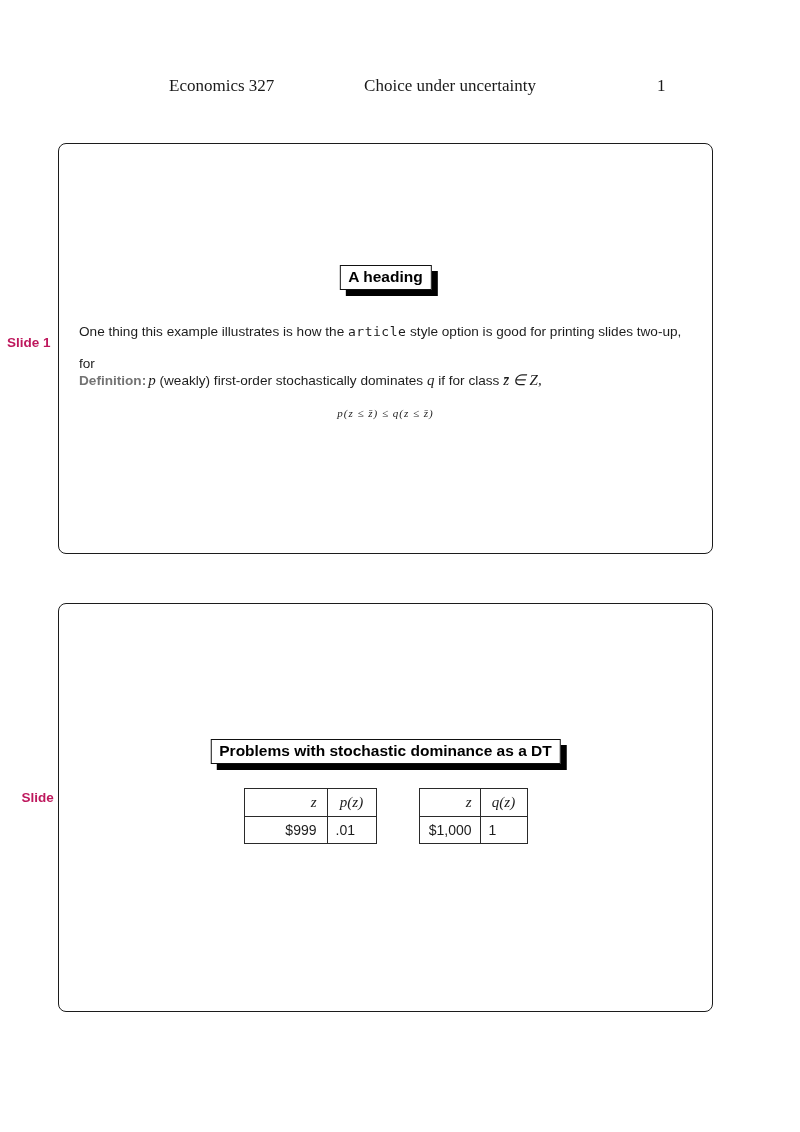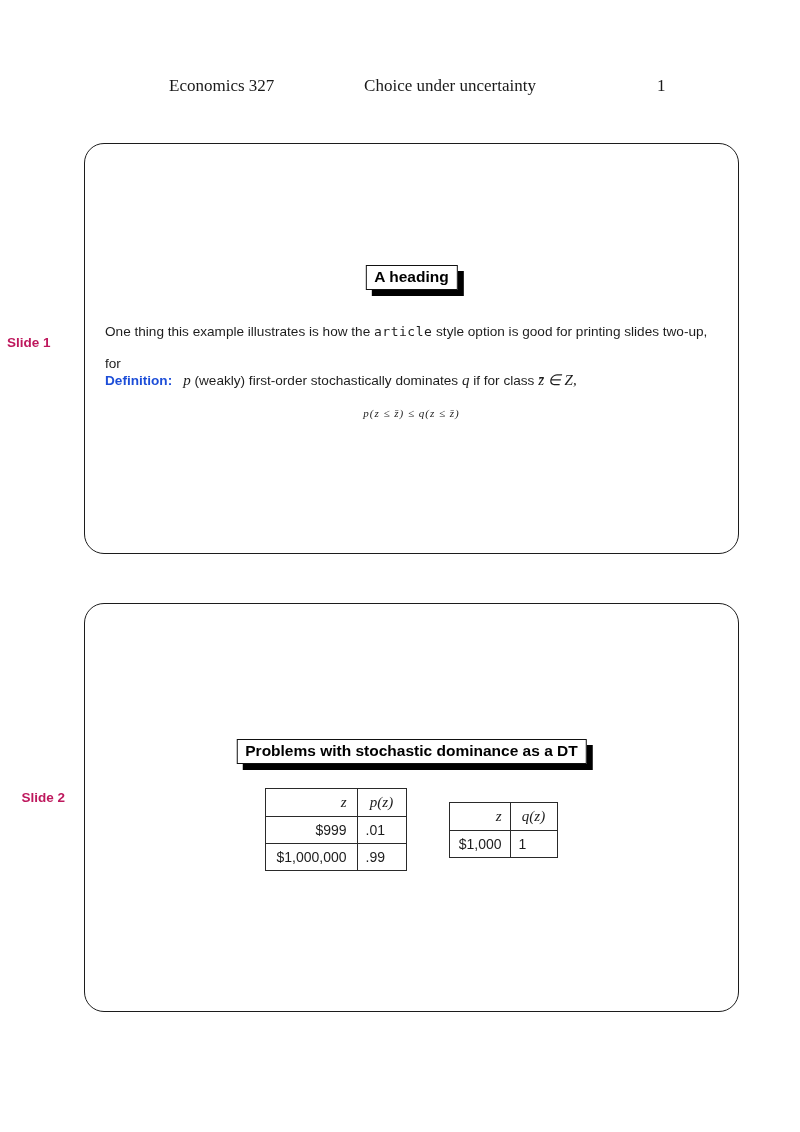--- a/index.html
+++ b/index.html
@@ -9,22 +9,22 @@
   }
 
   
   .hdr { position:absolute; top:76px; font-family:"Liberation Serif", serif; font-size:17px; color:#1a1a1a; white-space:nowrap; }
   .hdr-left   { left:133px;margin-left:36px; }
   .hdr-center { left:450px; transform:translateX(-50%); }
   .hdr-page   { left:657px; }
 
   
   .frame {
-    position:absolute; left:84px; width:653px;
-    border:1.6px solid #1c1c1c; border-radius:20px; background:#fff;text-decoration:underline;
+    position:absolute; left:58px; width:653px;
+    border:1.6px solid #1c1c1c; border-radius:8px; background:#fff;text-decoration:underline;
   }
   #frame1 { top:143px; height:409px; }
   #frame2 { top:603px; height:407px; }
 
   .slide-label {
     position:absolute; left:7px; width:58px;
     font-weight:bold; font-size:13.5px; color:#be185d; white-space:nowrap;
   }
   #slide1-label { top:335px; }
   #slide2-label { top:790px;text-align:right; }
@@ -40,21 +40,21 @@
   #heading-box-1 { top:121px; }
   #heading-box-2 { top:135px; }
 
   
   .para {
     position:absolute; left:20px; right:18px; top:172px;
     font-size:13.6px; line-height:32px; color:#1d1d1d;
   }
   .mono { font-family:"DejaVu Sans Mono", monospace; font-size:13px; letter-spacing:0.5px; }
   .definition { position:absolute; left:20px; right:18px; top:227px; font-size:13.6px; color:#1d1d1d; }
-  .def-label { font-weight:bold; color:#1d4ed8; margin-right:11px; }
+  .def-label { font-weight:bold; color:#737373; margin-right:2px; }
   .mathit { font-family:"Liberation Serif", serif; font-style:italic; font-size:15px; }
   .formula {
     position:absolute; left:0; right:0; top:263px; text-align:center;
     font-family:"Liberation Serif", serif; font-style:italic; font-size:11px; color:#222;
     letter-spacing:1px;
   }
 
   
   .tables-row {
     position:absolute; left:0; right:0; top:184px;
@@ -105,24 +105,20 @@
       <table class="dist" id="table-p">
         <tbody>
             <tr>
           <td class="c1 hdr-cell">z</td>
           <td class="c2 hdr-cell">p(z)</td>
         </tr>
         <tr>
           <td class="c1">$999</td>
           <td class="c2">.01</td>
         </tr>
-        <tr>
-          <td class="c1">$1,000,000</td>
-          <td class="c2">.99</td>
-        </tr>
       </tbody>
         </table>
 
       <table class="dist" id="table-q">
         <tbody>
             <tr>
           <td class="c1 hdr-cell">z</td>
           <td class="c2 hdr-cell">q(z)</td>
         </tr>
         <tr>

